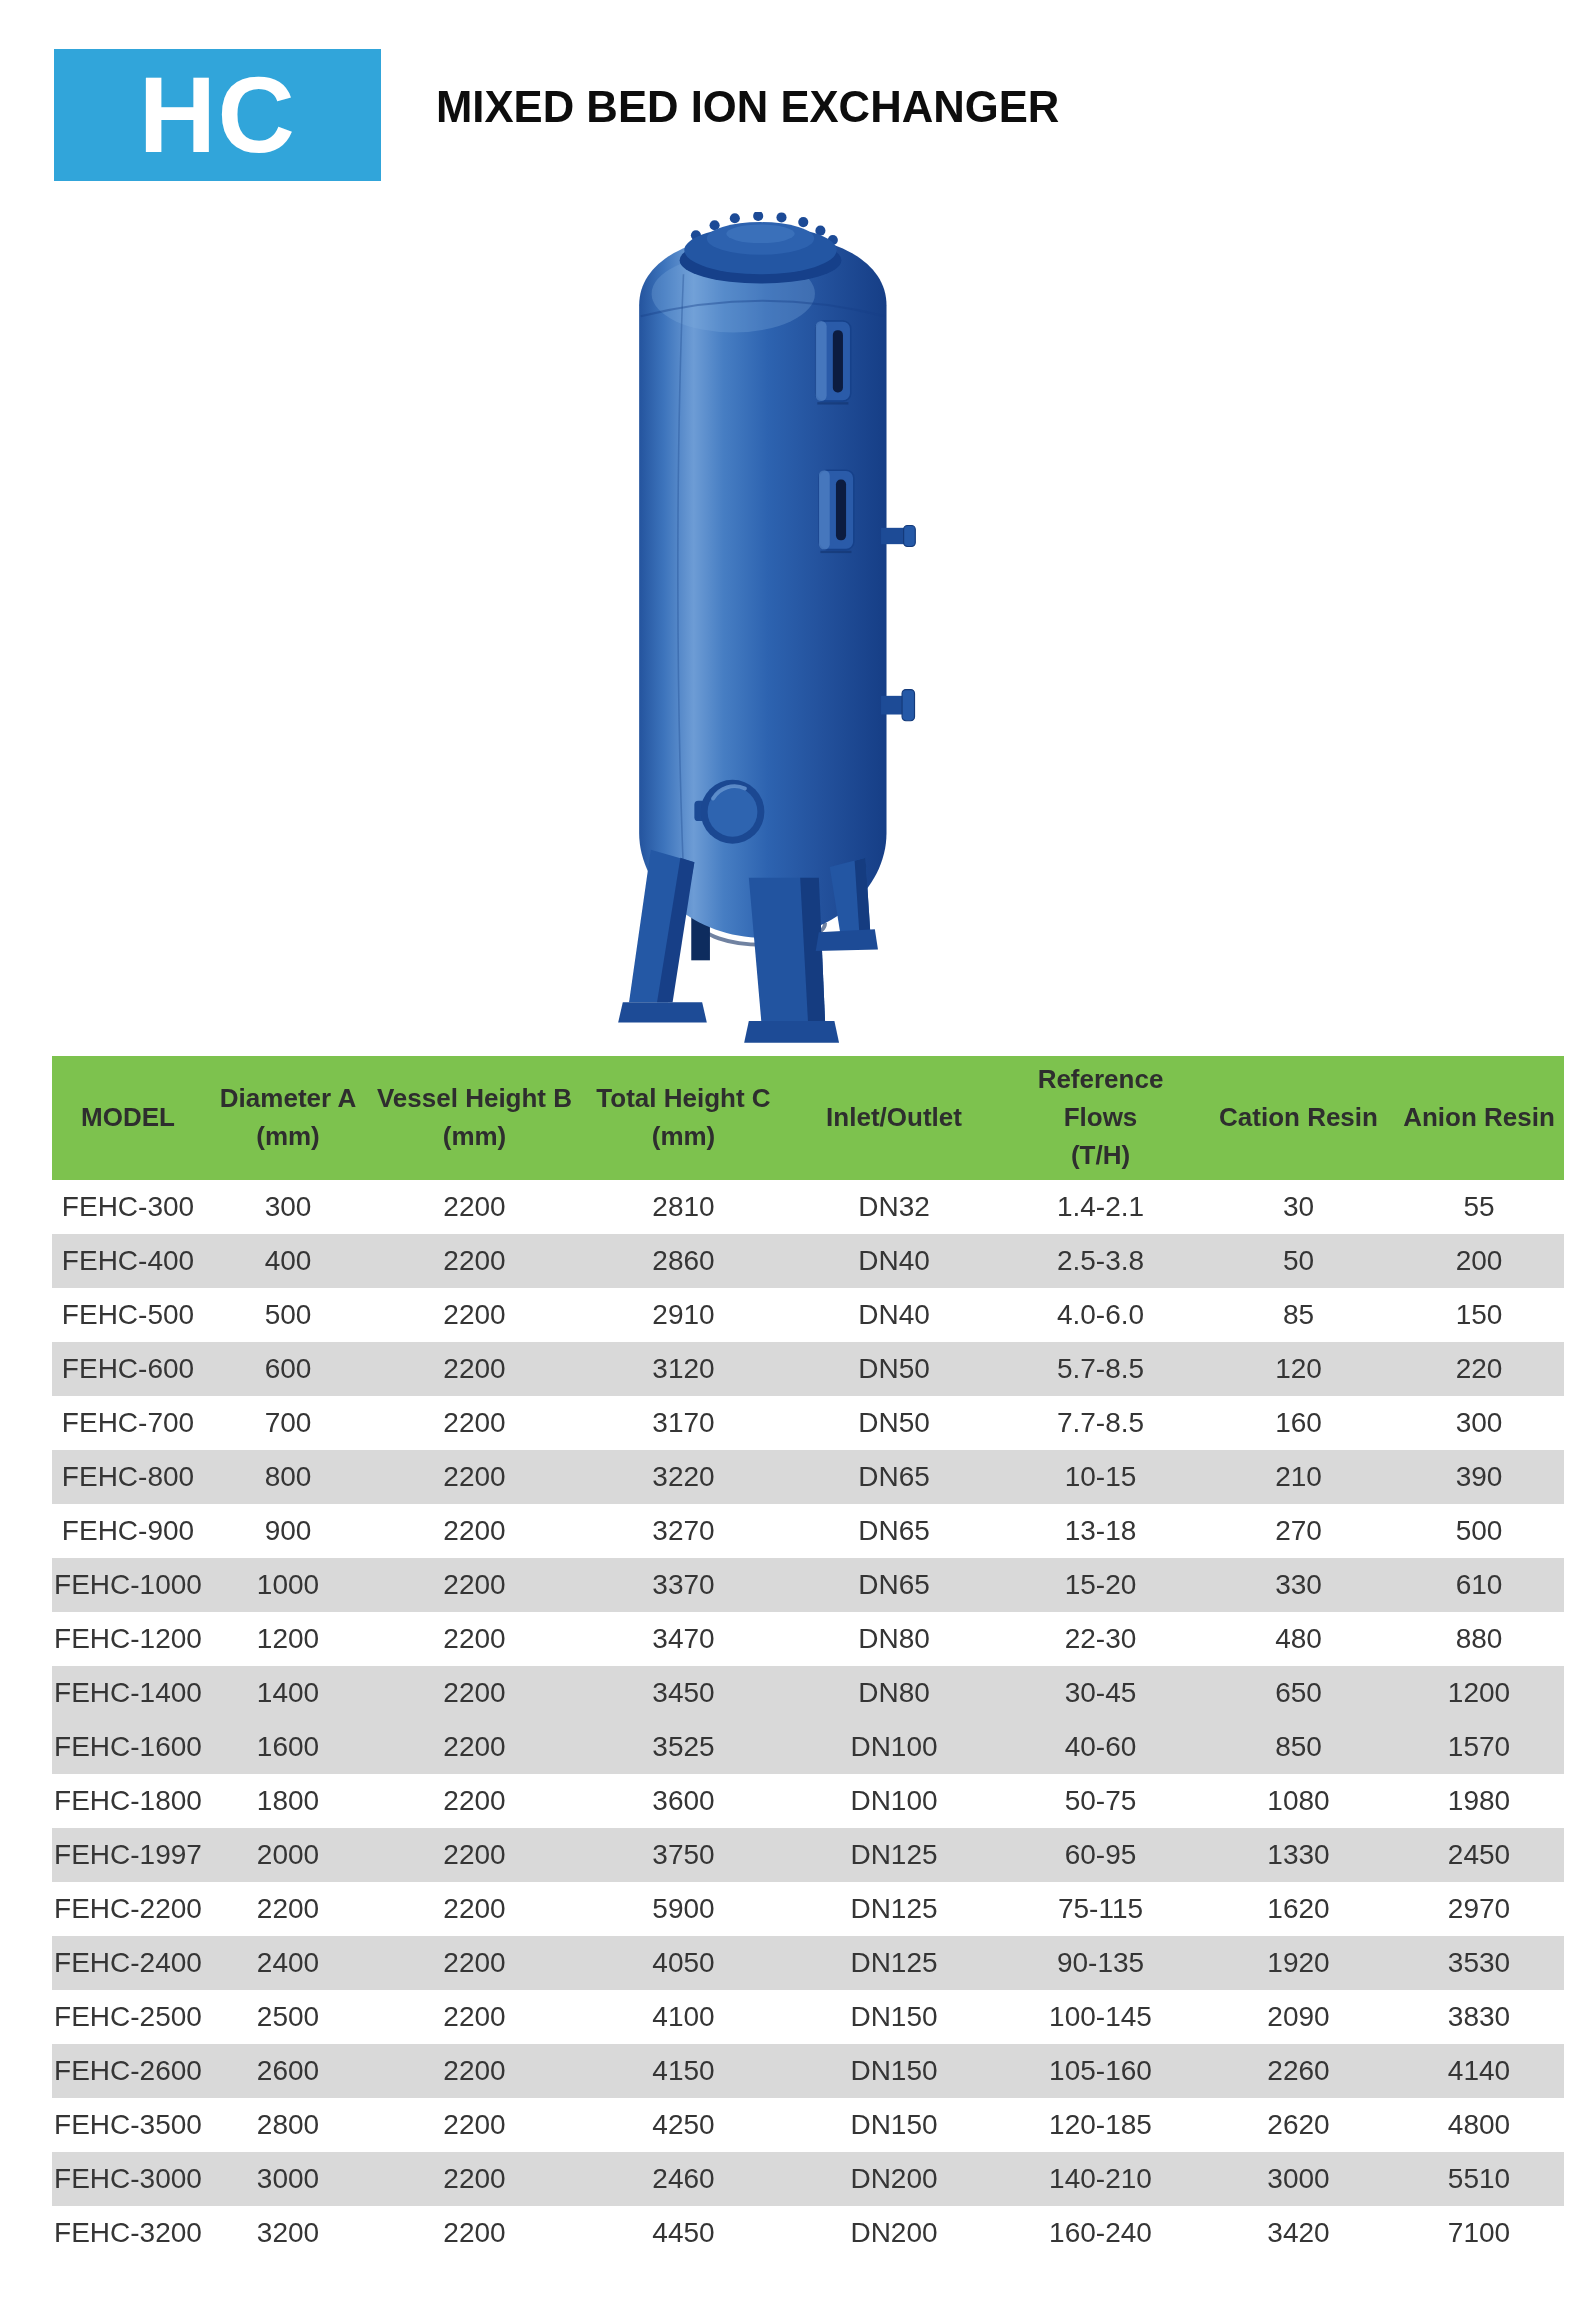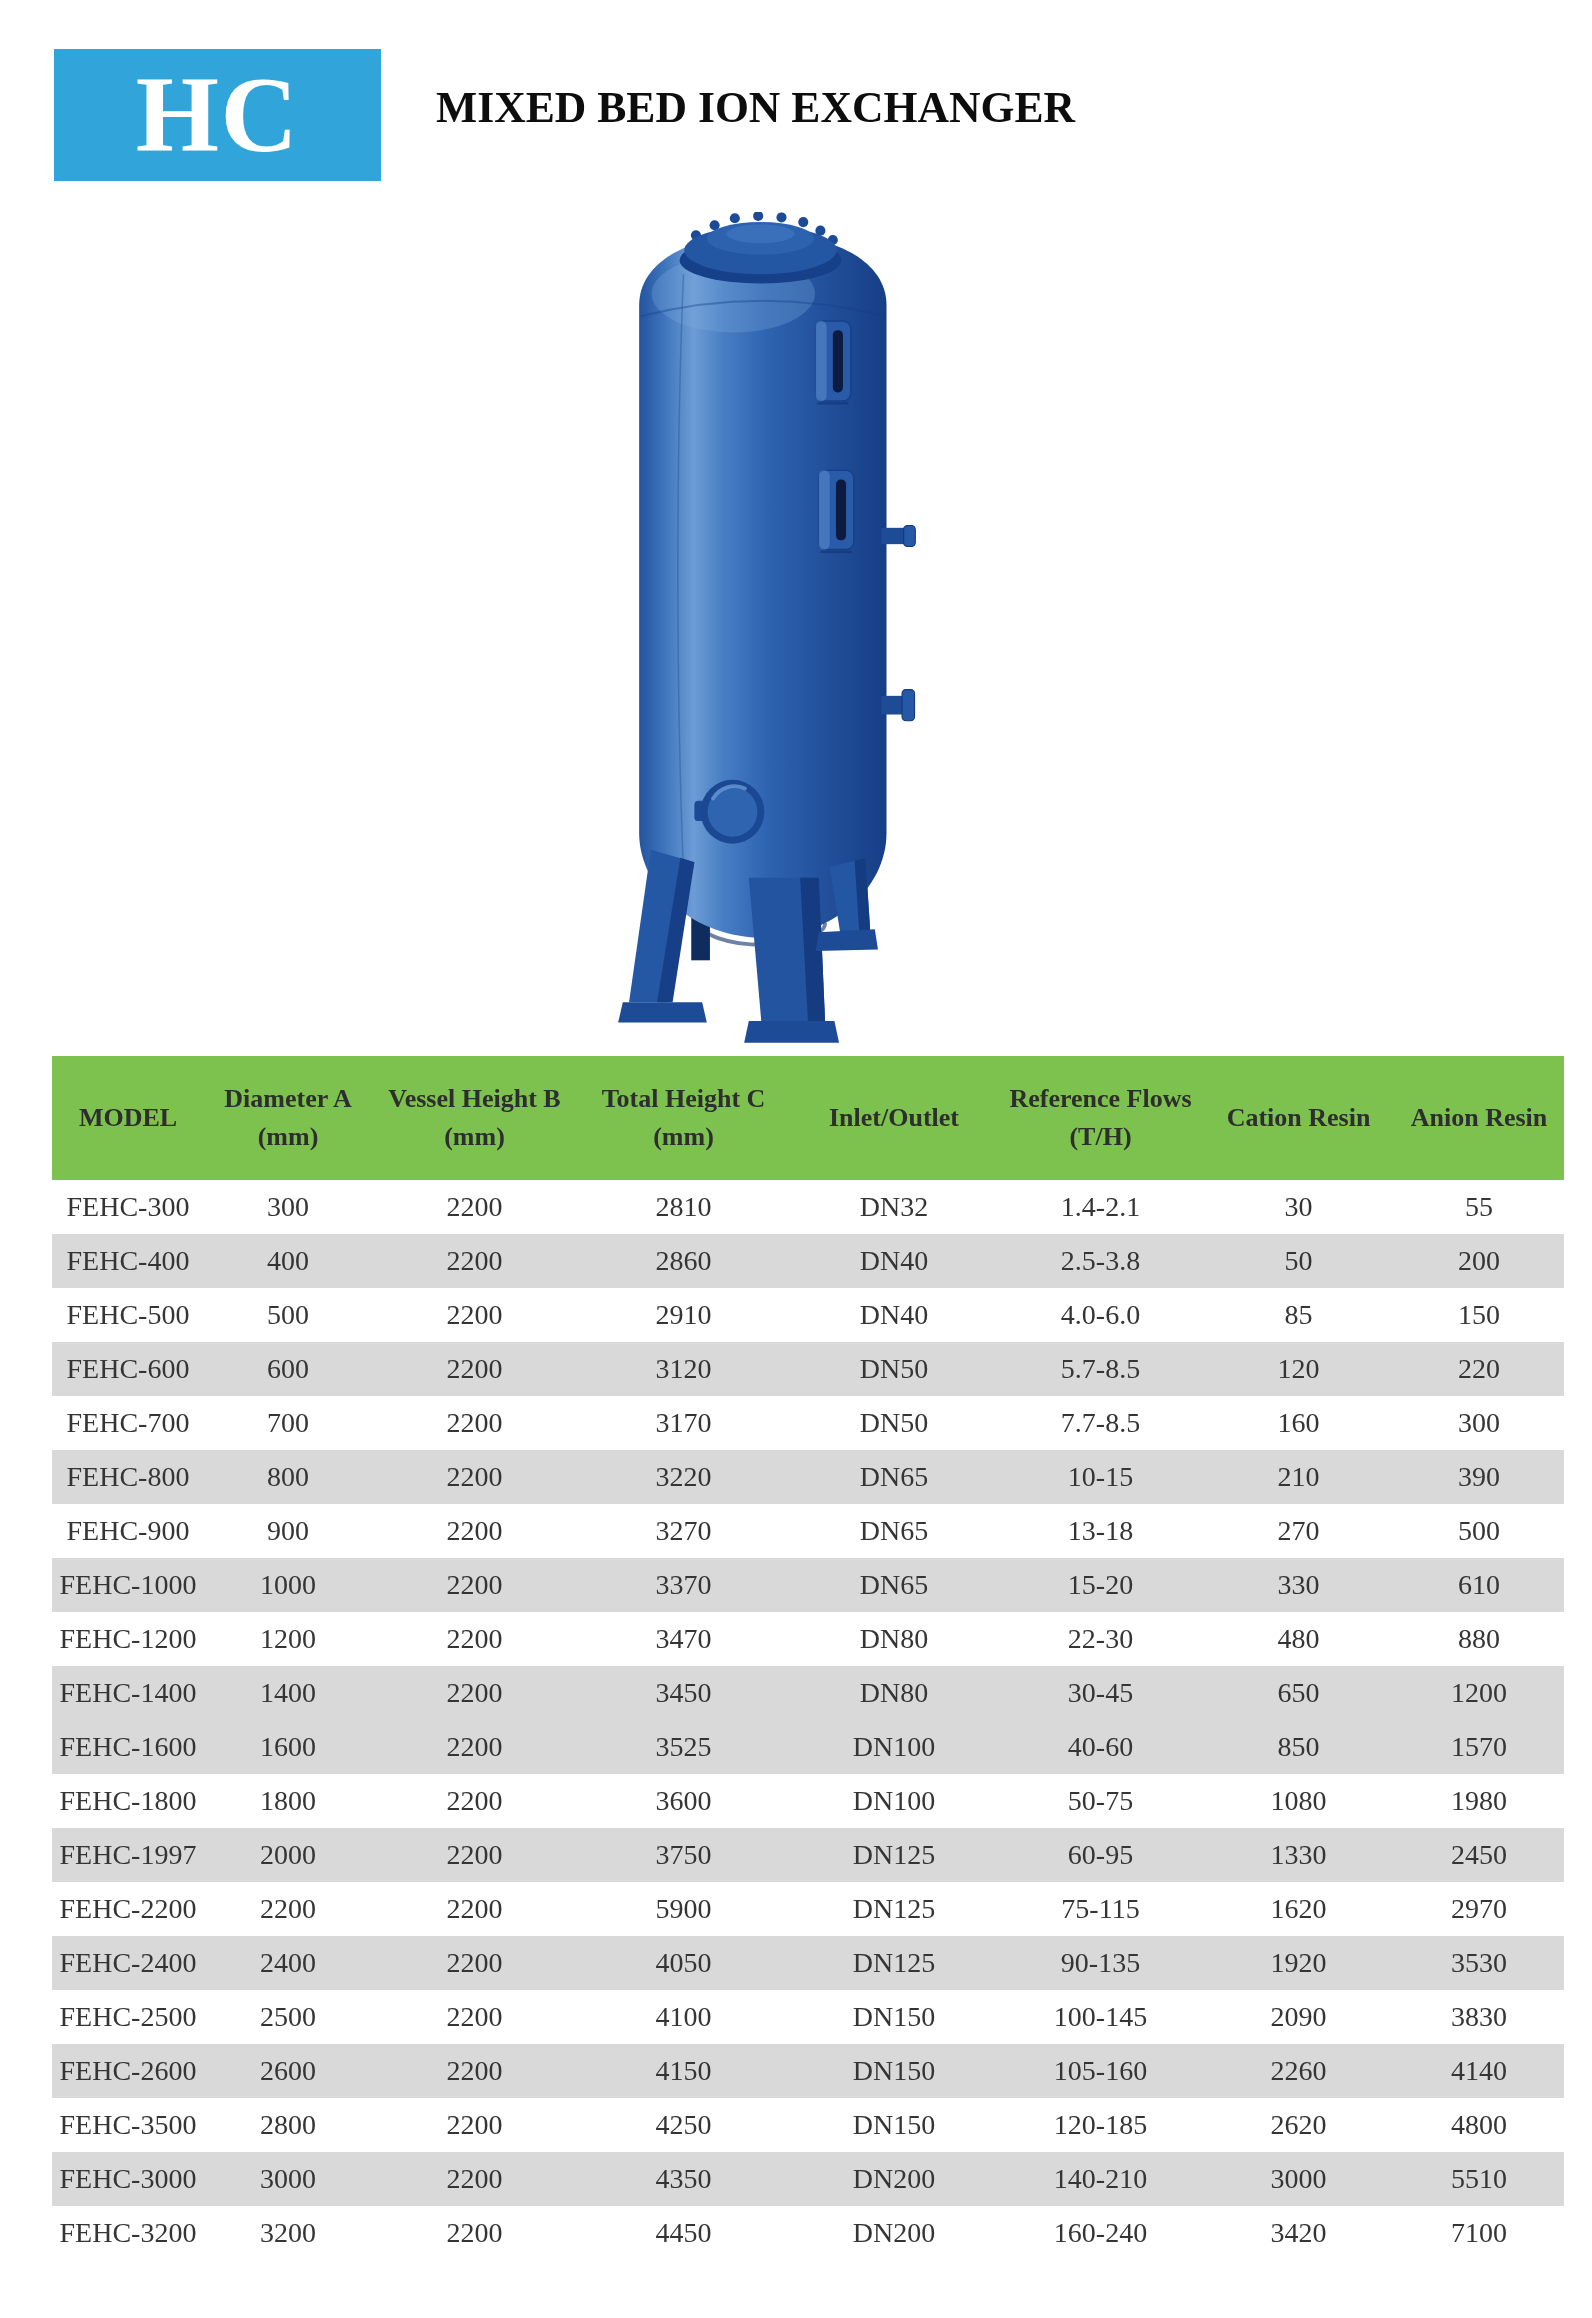--- a/index.html
+++ b/index.html
@@ -1,17 +1,17 @@
 <!DOCTYPE html>
 <html style="--logo-blue: #31a5da; --header-green: #7dc24e; --row-gray: #d9d9d9; --vessel-blue: #2d63b0; --vessel-blue-dark: #163e86; --vessel-blue-light: #6d9cd5;font-size:12.4px"><head>
 <meta charset="utf-8">
 <style>
   html,body{margin:0;padding:0;background:#ffffff;}
   .page{position:relative;width:1593px;height:2319px;background:#ffffff;overflow:hidden;
-        font-family:Liberation Serif, serif;}
+        font-family:Liberation Sans, sans-serif;}
 
   
   .logo-box{position:absolute;left:54px;top:49px;width:327px;height:132px;
             background:var(--logo-blue,#31a5da);display:flex;align-items:center;justify-content:center;}
   .logo-text{color:#ffffff;font-size:107px;font-weight:700;letter-spacing:1.6px;line-height:1;}
   .page-title{position:absolute;left:436px;top:81px;margin:0;font-size:45px;font-weight:700;
               color:#0d0d0d;white-space:nowrap;transform:scaleX(.97);transform-origin:left center;}
 
   
   .vessel{position:absolute;left:618px;top:212px;width:327px;height:844px;}
@@ -329,21 +329,21 @@
           <td>4250</td>
           <td>DN150</td>
           <td>120-185</td>
           <td>2620</td>
           <td>4800</td>
         </tr>
         <tr class="shade">
           <td>FEHC-3000</td>
           <td>3000</td>
           <td>2200</td>
-          <td>4350</td>
+          <td>2460</td>
           <td>DN200</td>
           <td>140-210</td>
           <td>3000</td>
           <td>5510</td>
         </tr>
         <tr>
           <td>FEHC-3200</td>
           <td>3200</td>
           <td>2200</td>
           <td>4450</td>

